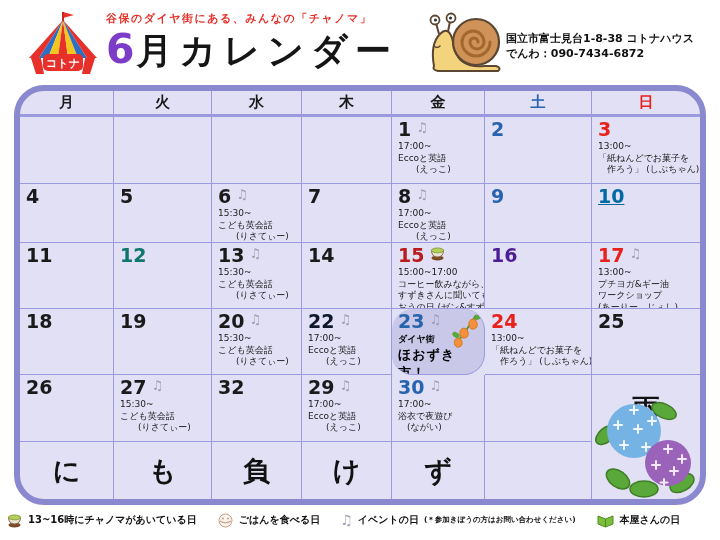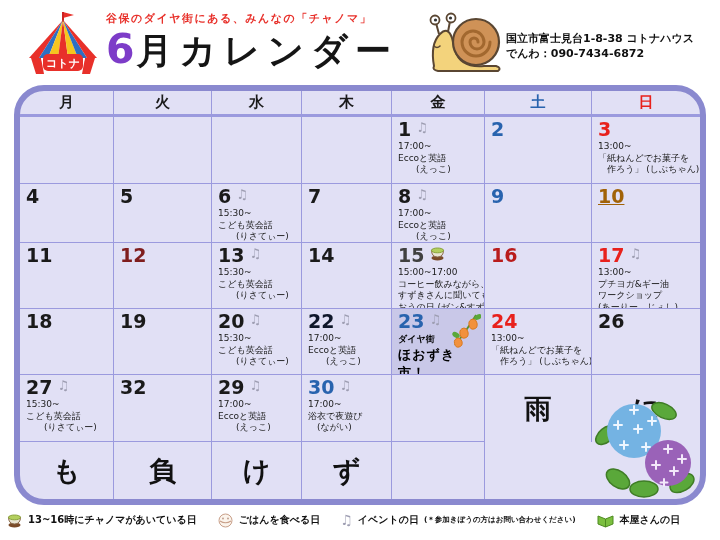--- a/index.html
+++ b/index.html
@@ -24,21 +24,21 @@
   .calendar{
     position:absolute;left:14px;top:85px;width:692px;height:420px;box-sizing:border-box;
     background:#e1e0f5;border:6px solid #8a89cf;border-radius:30px;overflow:hidden;
   }
   .grid{display:grid;grid-template-columns:94px 98px 90px 90px 93px 107px 108px;
         grid-template-rows:26px 67px 59px 66px 66px 67px 57px;width:680px;height:408px;}
   .gcell{position:relative;box-sizing:border-box;border-right:1px solid #9b9ade;border-bottom:1px solid #9b9ade;}
   .gcell:nth-child(7n){border-right:none;}
   .wd{display:flex;align-items:center;justify-content:center;font-weight:bold;font-size:15px;border-bottom-width:3px;}
   .daycell{padding:3px 4px 1px 6px;overflow:hidden;}
-  .daycell.hl{background:#c9c8e8;}
+  .daycell.hl{background:#c9c8e8;border-radius:21px;}
   .dayline{display:flex;align-items:flex-start;gap:5px;line-height:1;}
   .daynum{font-size:19px;font-weight:bold;}
   .mnote{color:#9e9eb2;font-size:13px;font-weight:bold;line-height:1.2;}
   .events{font-size:9px;font-weight:normal;color:#1b1b1b;line-height:1.3;margin-top:2px;white-space:pre;}
   .pre-title{font-size:9px;font-weight:bold;margin-top:2px;}
   .sp-title{font-size:13px;font-weight:bold;letter-spacing:1px;}
   .sp-foot{font-size:9px;font-weight:bold;margin-top:7px;}
   .cell-icon{position:absolute;top:2px;right:3px;}
   .bcell{display:flex;align-items:center;justify-content:center;font-size:27px;font-weight:bold;color:#111;border-bottom:none;}
   .hydrangea{position:absolute;right:2px;bottom:0px;}
@@ -154,59 +154,59 @@
           </div>
           <div class="events"><div class="event-line">17:00~</div><div class="event-line">Eccoと英語</div><div class="event-line">　　(えっこ)</div></div>
         </div>
         <div class="gcell daycell">
           <div class="dayline">
             <span class="daynum" style="color: rgb(40, 99, 174);">9</span>
           </div>
         </div>
         <div class="gcell daycell">
           <div class="dayline">
-            <span class="daynum" style="color: #a16207; text-decoration: underline;">10</span>
+            <span class="daynum" style="color: #0369a1; text-decoration: underline;">10</span>
           </div>
         </div>
         <div class="gcell daycell">
           <div class="dayline">
             <span class="daynum" style="color: rgb(26, 26, 26);">11</span>
           </div>
         </div>
         <div class="gcell daycell">
           <div class="dayline">
-            <span class="daynum" style="color: #7f1d1d;">12</span>
+            <span class="daynum" style="color: #0f766e;">12</span>
           </div>
         </div>
         <div class="gcell daycell">
           <div class="dayline">
             <span class="daynum" style="color: rgb(26, 26, 26);">13</span>
             <span class="mnote">♫</span>
           </div>
           <div class="events"><div class="event-line">15:30~</div><div class="event-line">こども英会話</div><div class="event-line">　　(りさてぃー)</div></div>
         </div>
         <div class="gcell daycell">
           <div class="dayline">
             <span class="daynum" style="color: rgb(26, 26, 26);">14</span>
           </div>
         </div>
         <div class="gcell daycell">
           <div class="dayline">
-            <span class="daynum" style="color: #404040;">15</span>
+            <span class="daynum" style="color: #b91c1c;">15</span>
             <svg width="17" height="15" viewBox="0 0 17 15" style="vertical-align:top">
               <ellipse cx="8.5" cy="12" rx="6" ry="2.5" fill="#7a4a28"></ellipse>
               <path d="M2.5 4 h12 q0 7 -6 7 q-6 0 -6 -7 z" fill="#e9e4d2" stroke="#8a6a4a"></path>
               <ellipse cx="8.5" cy="4.4" rx="6" ry="2.4" fill="#b3cf5e" stroke="#8aa43a"></ellipse>
             </svg>
           </div>
           <div class="events"><div class="event-line">15:00~17:00</div><div class="event-line">コーヒー飲みながら、</div><div class="event-line">すずきさんに聞いてもら</div><div class="event-line">おうの日 (ゼン&amp;すずき)</div></div>
         </div>
         <div class="gcell daycell">
           <div class="dayline">
-            <span class="daynum" style="color: #b91c1c;">16</span>
+            <span class="daynum" style="color: #4c1d95;">16</span>
           </div>
         </div>
         <div class="gcell daycell">
           <div class="dayline">
             <span class="daynum" style="color: rgb(232, 33, 28);">17</span>
             <span class="mnote">♫</span>
           </div>
           <div class="events"><div class="event-line">13:00~</div><div class="event-line">プチヨガ&amp;ギー油</div><div class="event-line">ワークショップ</div><div class="event-line">(あーりー、じぇし)</div></div>
         </div>
         <div class="gcell daycell">
@@ -248,20 +248,25 @@
             </svg></span>
           <div class="pre-title">ダイヤ街</div>
           <div class="sp-title">ほおずき市！</div>
           <div class="sp-foot">18:00~住人ご飯会</div>
         </div>
         <div class="gcell daycell">
           <div class="dayline">
             <span class="daynum" style="color: rgb(232, 33, 28);">24</span>
           </div>
           <div class="events"><div class="event-line">13:00~</div><div class="event-line">「紙ねんどでお菓子を</div><div class="event-line">　作ろう」 (しぶちゃん)</div></div>
+        </div>
+        <div class="gcell daycell">
+          <div class="dayline">
+            <span class="daynum" style="color: rgb(26, 26, 26);">25</span>
+          </div>
         </div>
         <div class="gcell daycell">
           <div class="dayline">
             <span class="daynum" style="color: rgb(26, 26, 26);">26</span>
           </div>
         </div>
         <div class="gcell daycell">
           <div class="dayline">
             <span class="daynum" style="color: rgb(26, 26, 26);">27</span>
             <span class="mnote">♫</span>

